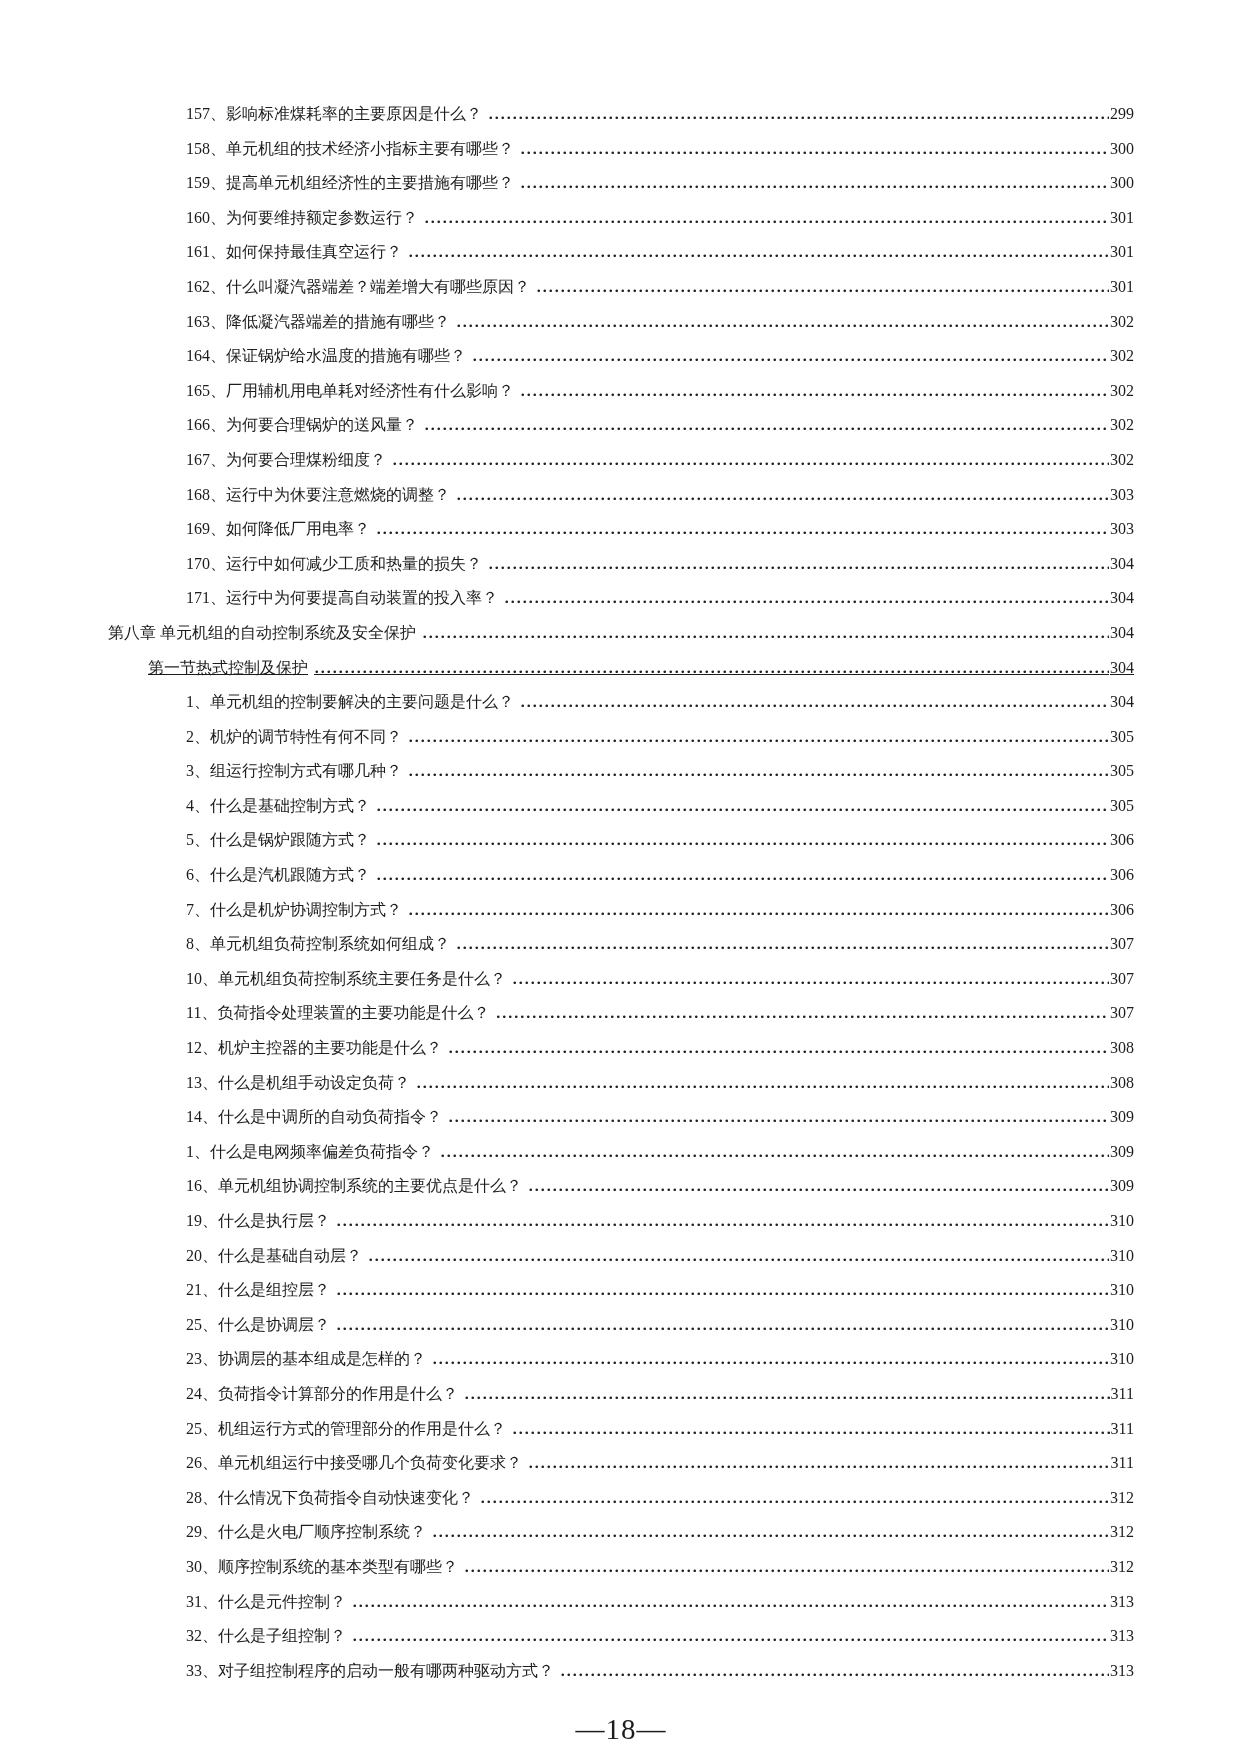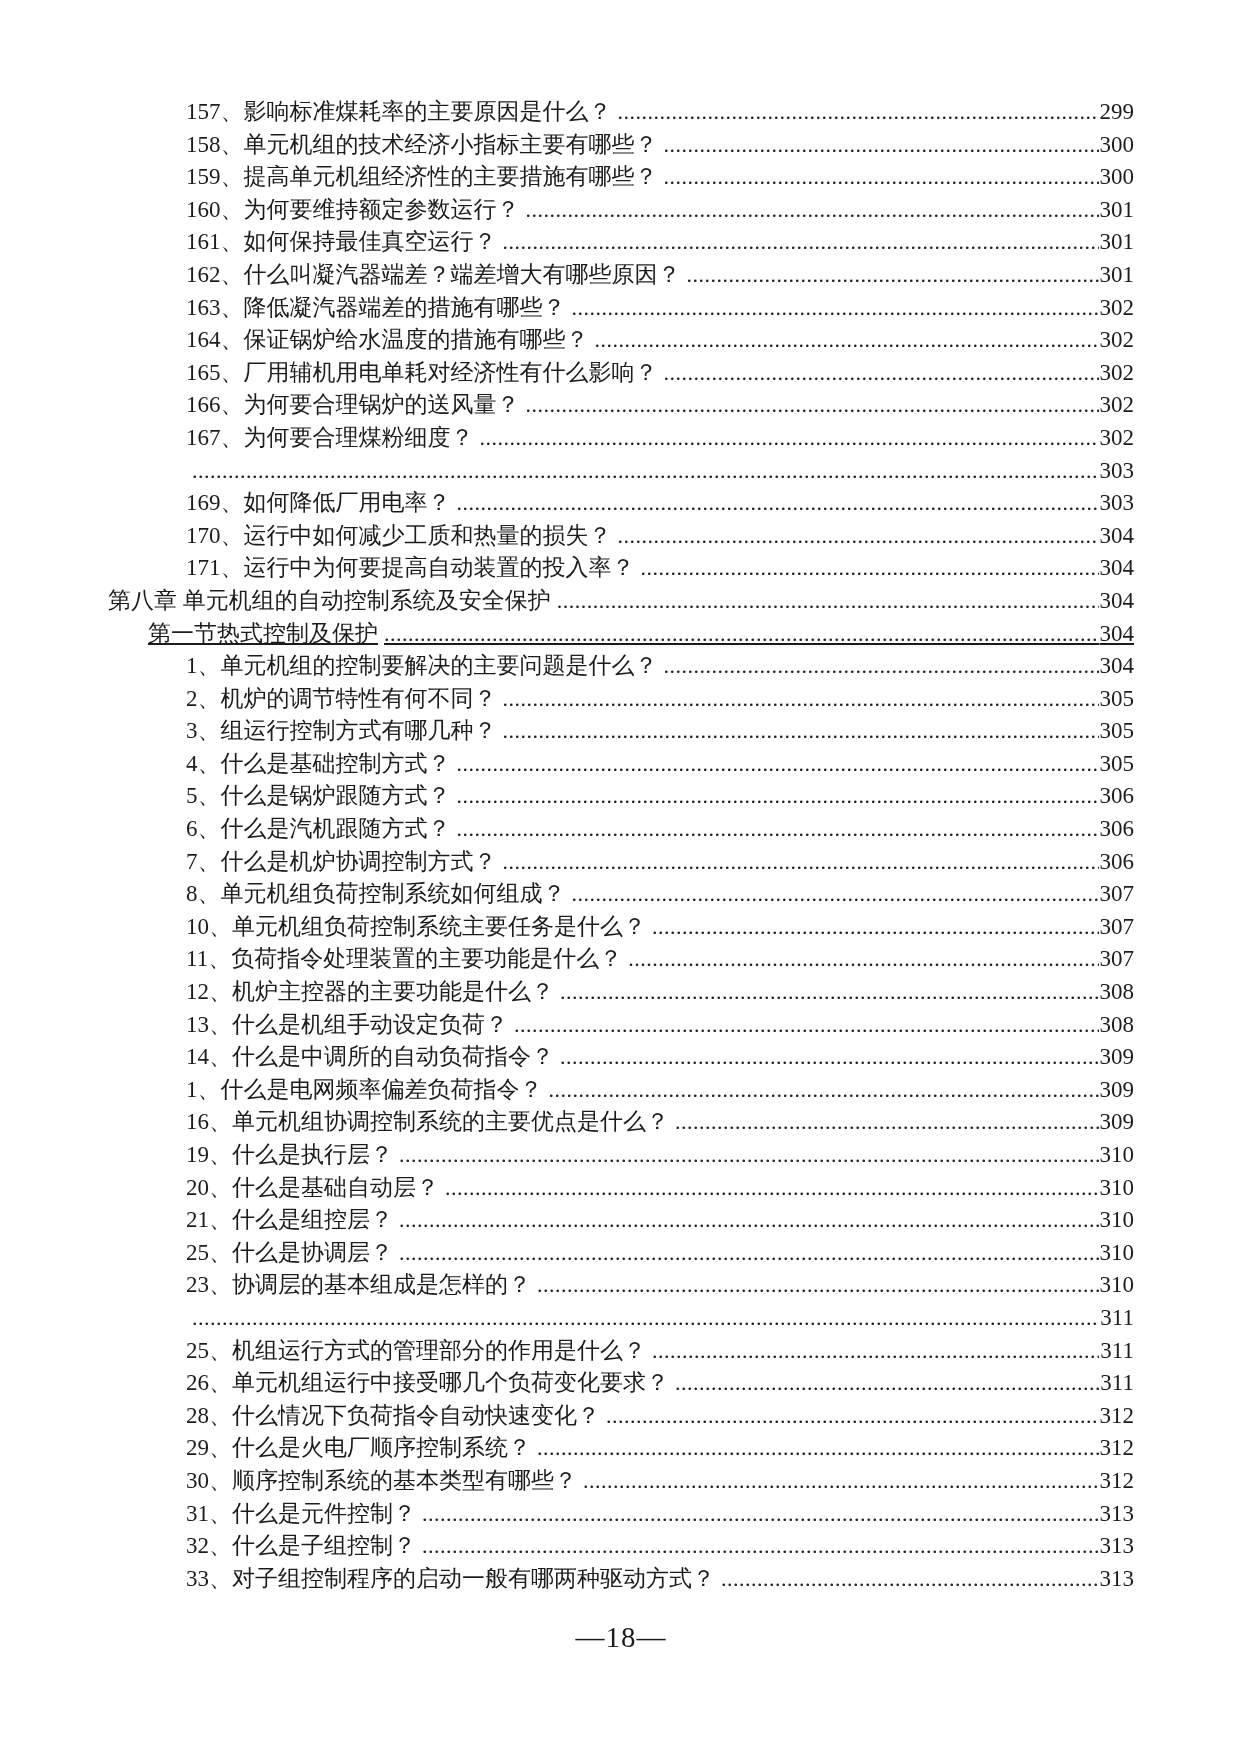--- a/index.html
+++ b/index.html
@@ -21,21 +21,21 @@
     padding: 96px 106px 0 108px;
     background: #ffffff;
   }
   .toc-list {
     width: 100%;
   }
   .row {
     display: flex;
     align-items: baseline;
     line-height: 32.6px;
-    font-size: 23px;
+    font-size: 16px;
     white-space: nowrap;
   }
   .row.chapter { padding-left: 0; }
   .row.section { padding-left: 40px; text-decoration: underline; }
   .row.item    { padding-left: 78px; }
   .t {
     flex: 0 0 auto;
   }
   .leader {
     flex: 1 1 auto;
@@ -116,20 +116,21 @@
         <span class="t">166、为何要合理锅炉的送风量？</span>
         <span class="leader"></span>
         <span class="pg">302</span>
       </div>
       <div class="row item">
         <span class="t">167、为何要合理煤粉细度？</span>
         <span class="leader"></span>
         <span class="pg">302</span>
       </div>
       <div class="row item">
+        <span class="t">168、运行中为休要注意燃烧的调整？</span>
         <span class="leader"></span>
         <span class="pg">303</span>
       </div>
       <div class="row item">
         <span class="t">169、如何降低厂用电率？</span>
         <span class="leader"></span>
         <span class="pg">303</span>
       </div>
       <div class="row item">
         <span class="t">170、运行中如何减少工质和热量的损失？</span>
@@ -245,20 +246,21 @@
         <span class="t">25、什么是协调层？</span>
         <span class="leader"></span>
         <span class="pg">310</span>
       </div>
       <div class="row item">
         <span class="t">23、协调层的基本组成是怎样的？</span>
         <span class="leader"></span>
         <span class="pg">310</span>
       </div>
       <div class="row item">
+        <span class="t">24、负荷指令计算部分的作用是什么？</span>
         <span class="leader"></span>
         <span class="pg">311</span>
       </div>
       <div class="row item">
         <span class="t">25、机组运行方式的管理部分的作用是什么？</span>
         <span class="leader"></span>
         <span class="pg">311</span>
       </div>
       <div class="row item">
         <span class="t">26、单元机组运行中接受哪几个负荷变化要求？</span>

